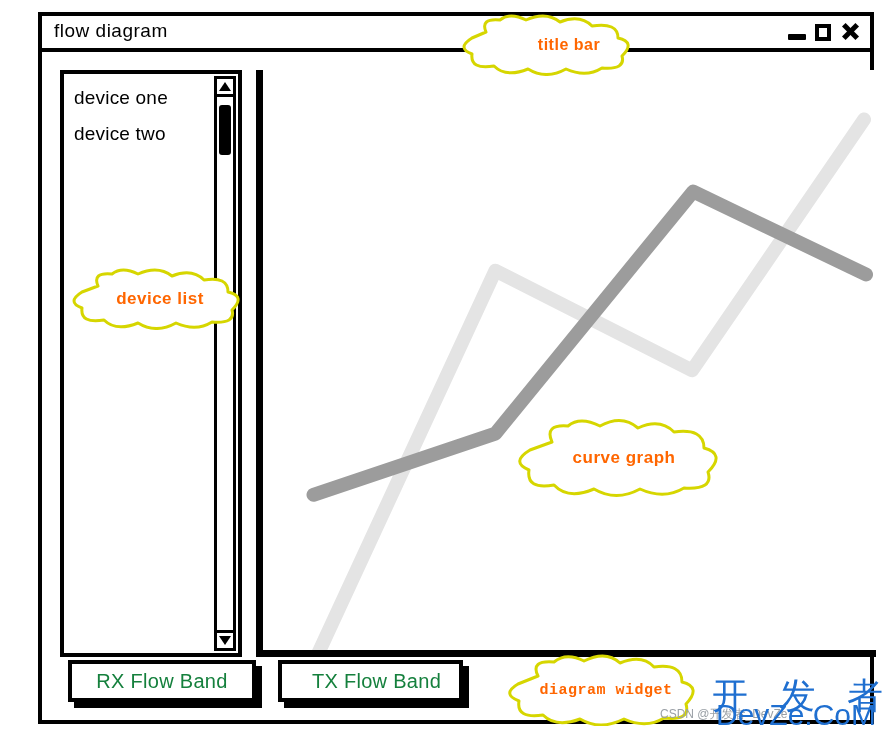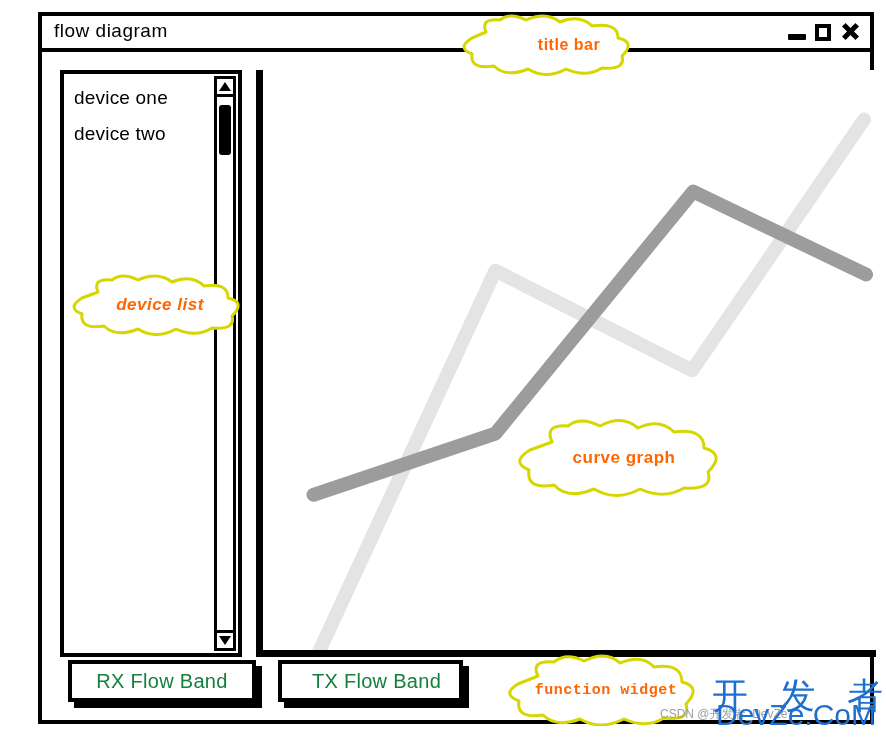--- a/index.html
+++ b/index.html
@@ -249,21 +249,21 @@
   .cloud-label {
     position: relative;
     color: #ff6600;
     font-size: 17px;
     font-weight: bold;
     letter-spacing: 0.5px;
     white-space: nowrap;
     z-index: 2;
   }
   #cloud-title-bar    { left: 450px; top: 14px;  width: 200px; height: 62px; }
-  #cloud-device-list  { left: 62px;  top: 274px; width: 196px; height: 62px; font-style: italic; }
+  #cloud-device-list  { left: 62px;  top: 268px; width: 196px; height: 62px; }
   #cloud-curve-graph  { left: 508px; top: 418px; width: 232px; height: 80px; }
   #cloud-function-widget { left: 498px; top: 654px; width: 216px; height: 72px; }
   #cloud-function-widget .cloud-label {
     font-family: "Liberation Mono", monospace;
     font-size: 15px;
     font-weight: bold;
   }
   #cloud-title-bar .cloud-label { font-size: 16px; margin-left: 38px; }
 
   
@@ -378,18 +378,18 @@
   </svg>
   <span class="cloud-label">curve graph</span>
 </div>
 
 <div class="cloud" id="cloud-function-widget">
   <svg viewBox="0 0 216 72" preserveAspectRatio="none">
     <path d="M40 22 Q32 6 56 8 Q68 -2 86 7 Q108 -4 122 9 Q144 0 156 13 Q184 9 184 28
              Q204 33 188 50 Q193 67 166 64 Q148 75 126 65 Q102 77 82 65 Q58 74 45 61
              Q18 65 21 47 Q3 40 20 30 Z" fill="#ffffff" stroke="#d6d600" stroke-width="3" stroke-linejoin="round"></path>
   </svg>
-  <span class="cloud-label">function widget</span>
+  <span class="cloud-label">diagram widget</span>
 </div>
 
 <div id="watermark-csdn">CSDN @开发者_DevZe</div>
 <div id="watermark-cn">开 发 者</div>
 <div id="watermark-site">DevZe.CoM</div>
 
 </body></html>

